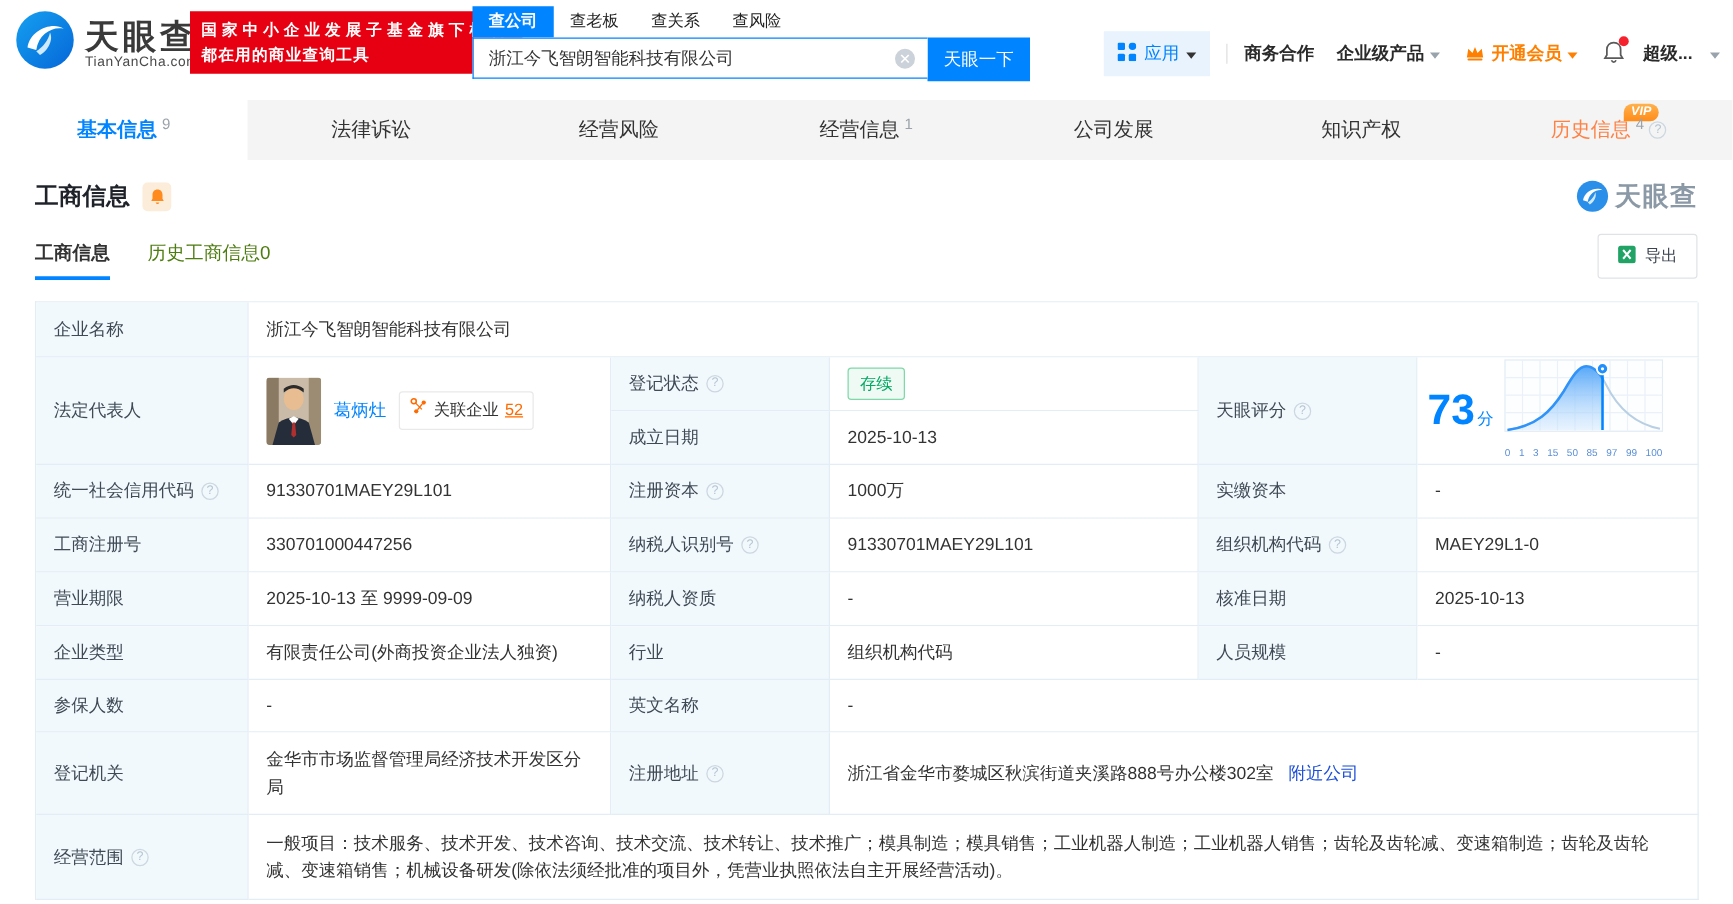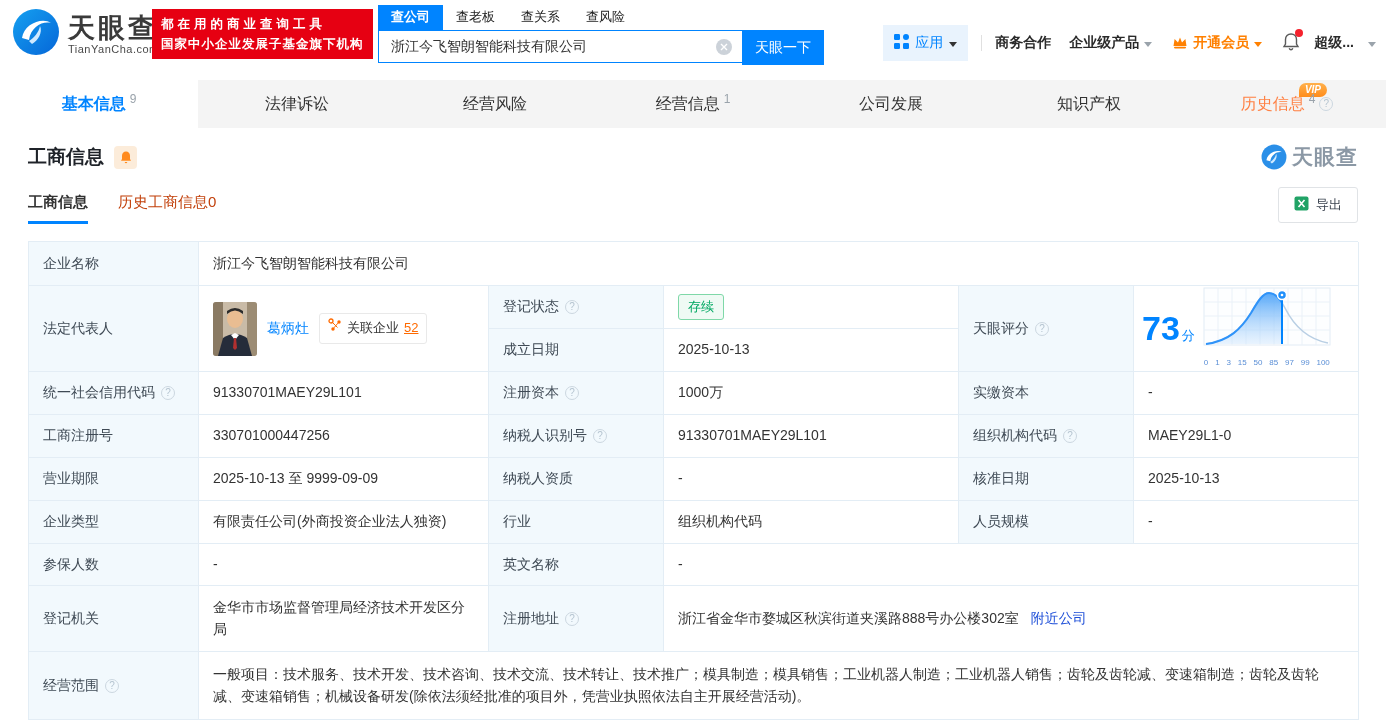--- a/index.html
+++ b/index.html
@@ -48,21 +48,21 @@
 
   
   .sec-head { margin:15px 28px 0; display:flex; align-items:center; }
   .sec-title { font-size:19px; font-weight:bold; color:#1f2329; }
   .bell-badge { width:23px; height:23px; background:#fcecda; border-radius:4px; margin-left:10px; display:flex; align-items:center; justify-content:center; cursor:pointer; }
   .watermark { margin-left:auto; display:flex; align-items:center; gap:5px; color:#8b98a5; font-size:21px; font-weight:bold; letter-spacing:1px; }
 
   .subtabs { margin:16px 28px 0; display:flex; align-items:center; }
   .subtab { font-size:15px; padding-bottom:9px; border-bottom:3px solid transparent; cursor:pointer; }
   .subtab.active { color:#333; border-bottom-color:#0084ff; font-weight:bold; }
-  .subtab.muted { color:#c2410c; margin-left:30px; }
+  .subtab.muted { color:#4d7c0f; margin-left:30px; }
   .export-btn { margin-left:auto; display:flex; align-items:center; gap:7px; border:1px solid #e0e3e6; border-radius:3px; background:#fff; padding:8px 15px; font-size:13px; color:#3c4450; cursor:pointer; margin-bottom:6px; }
 
   
   .info-table { margin:12px 28px 0; display:grid;
     grid-template-columns:170px 290px 175px 295px 175px 225px;
     grid-template-rows:44px 43px 43px 43px 43px 43px 43px 42px 66px 68px;
     border-top:1px solid #e3edf5; border-left:1px solid #e3edf5; font-size:14px; }
   .cell { border-right:1px solid #e3edf5; border-bottom:1px solid #e3edf5; padding:4px 14px; display:flex; align-items:center; color:#333; background:#fff; overflow:hidden; line-height:1.55; }
   .lbl { background:#f2f9fd; color:#3f4a55; }
   .badge-green { color:#00a862; border:1px solid #7fd8a8; background:#effaf4; padding:2px 9px; font-size:13px; border-radius:3px; }
@@ -97,22 +97,22 @@
         <path d="M17,33 C22,30 27,24 28,18 C31,24 26,33 20,36 Z" fill="#cfe9ff"></path>
       </svg>
     </span>
     <span class="logo-text">
       <div class="logo-cn">天眼查</div>
       <div class="logo-en">TianYanCha.com</div>
     </span>
   </div>
 
   <div class="slogan">
+    <div>国家中小企业发展子基金旗下机构</div>
     <div>都在用的商业查询工具</div>
-    <div>国家中小企业发展子基金旗下机构</div>
   </div>
 
   <div class="search-wrap">
     <div class="search-tabs">
       <span class="stab active">查公司</span>
       <span class="stab">查老板</span>
       <span class="stab">查关系</span>
       <span class="stab">查风险</span>
     </div>
     <div class="search-row">

